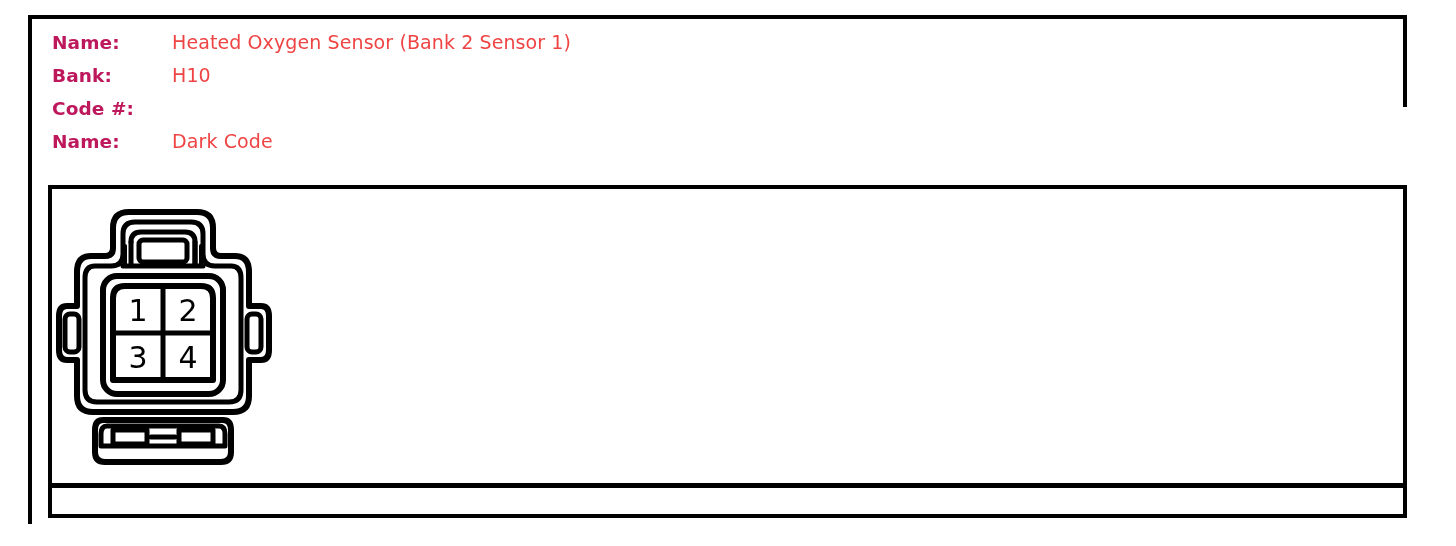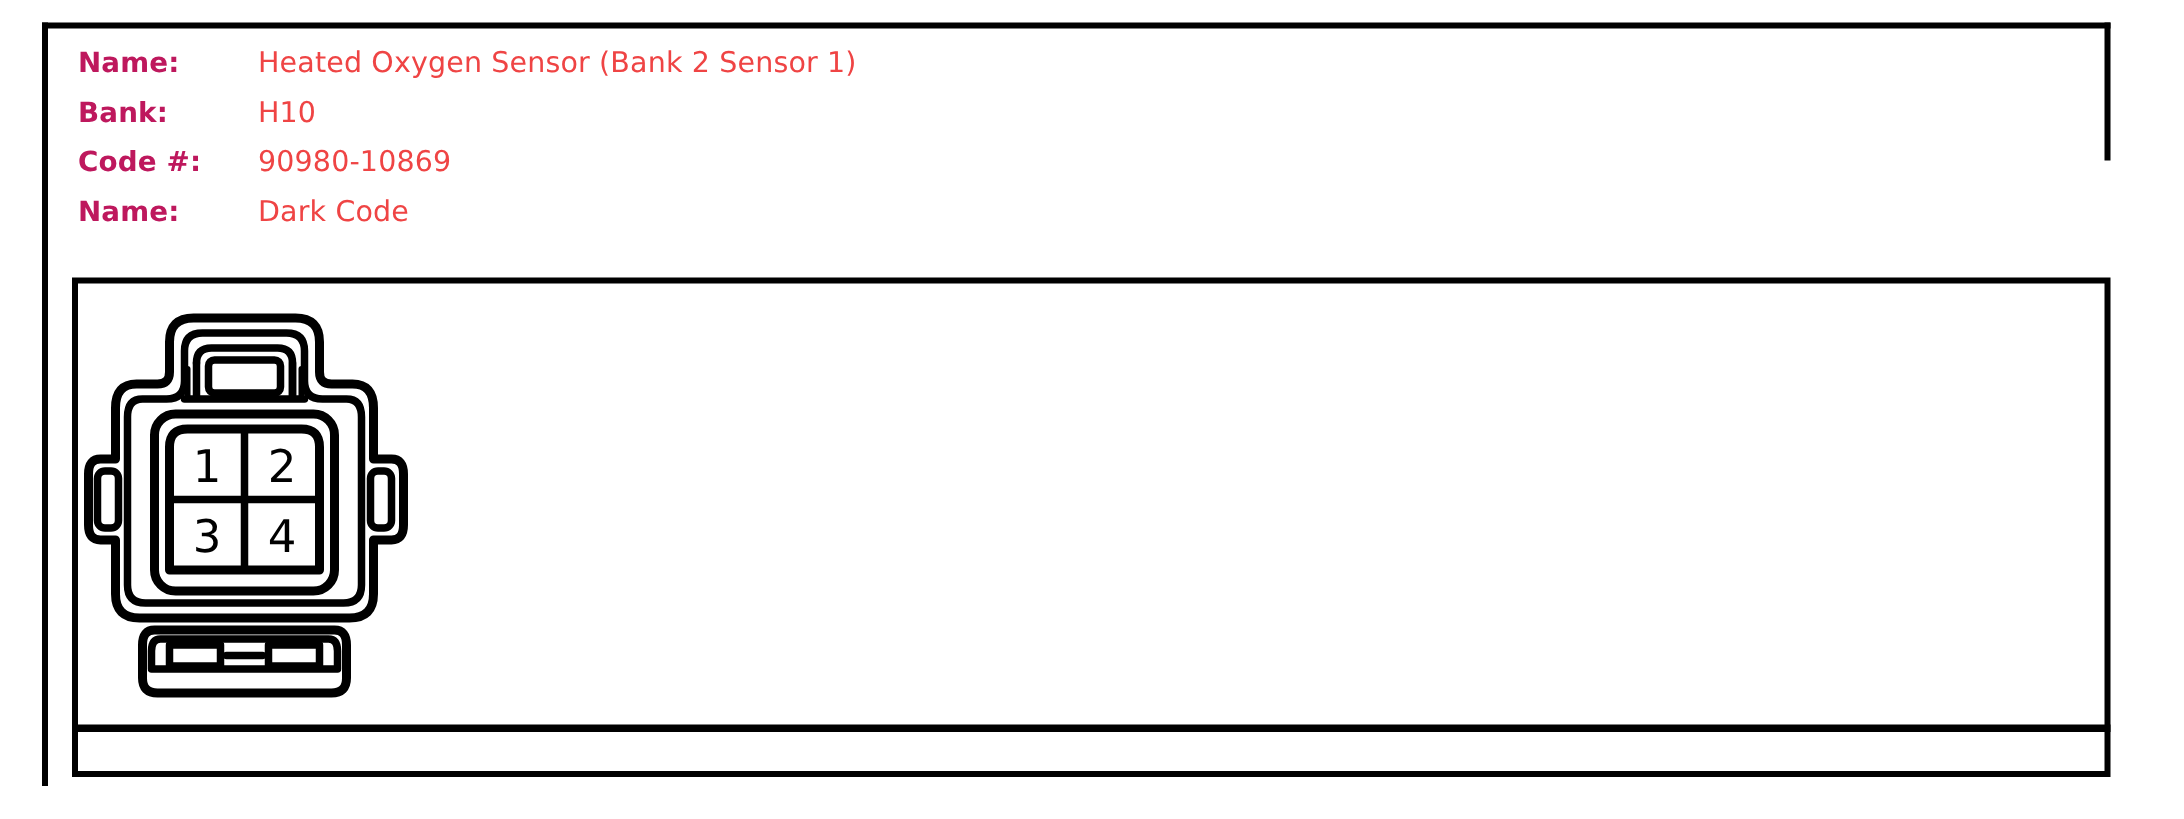--- a/index.html
+++ b/index.html
@@ -135,21 +135,20 @@
       <span class="info-value">Heated Oxygen Sensor (Bank 2 Sensor 1)</span>
     </div>
 
     <div class="info-row">
       <span class="info-label">Bank:</span>
       <span class="info-value">H10</span>
     </div>
 
     <div class="info-row">
       <span class="info-label">Code #:</span>
-      <span class="info-value">90980-10869</span>
     </div>
 
     <div class="info-row">
       <span class="info-label">Name:</span>
       <span class="info-value">Dark Code</span>
     </div>
 
   </div>
 
   <div class="diagram-box"></div>

